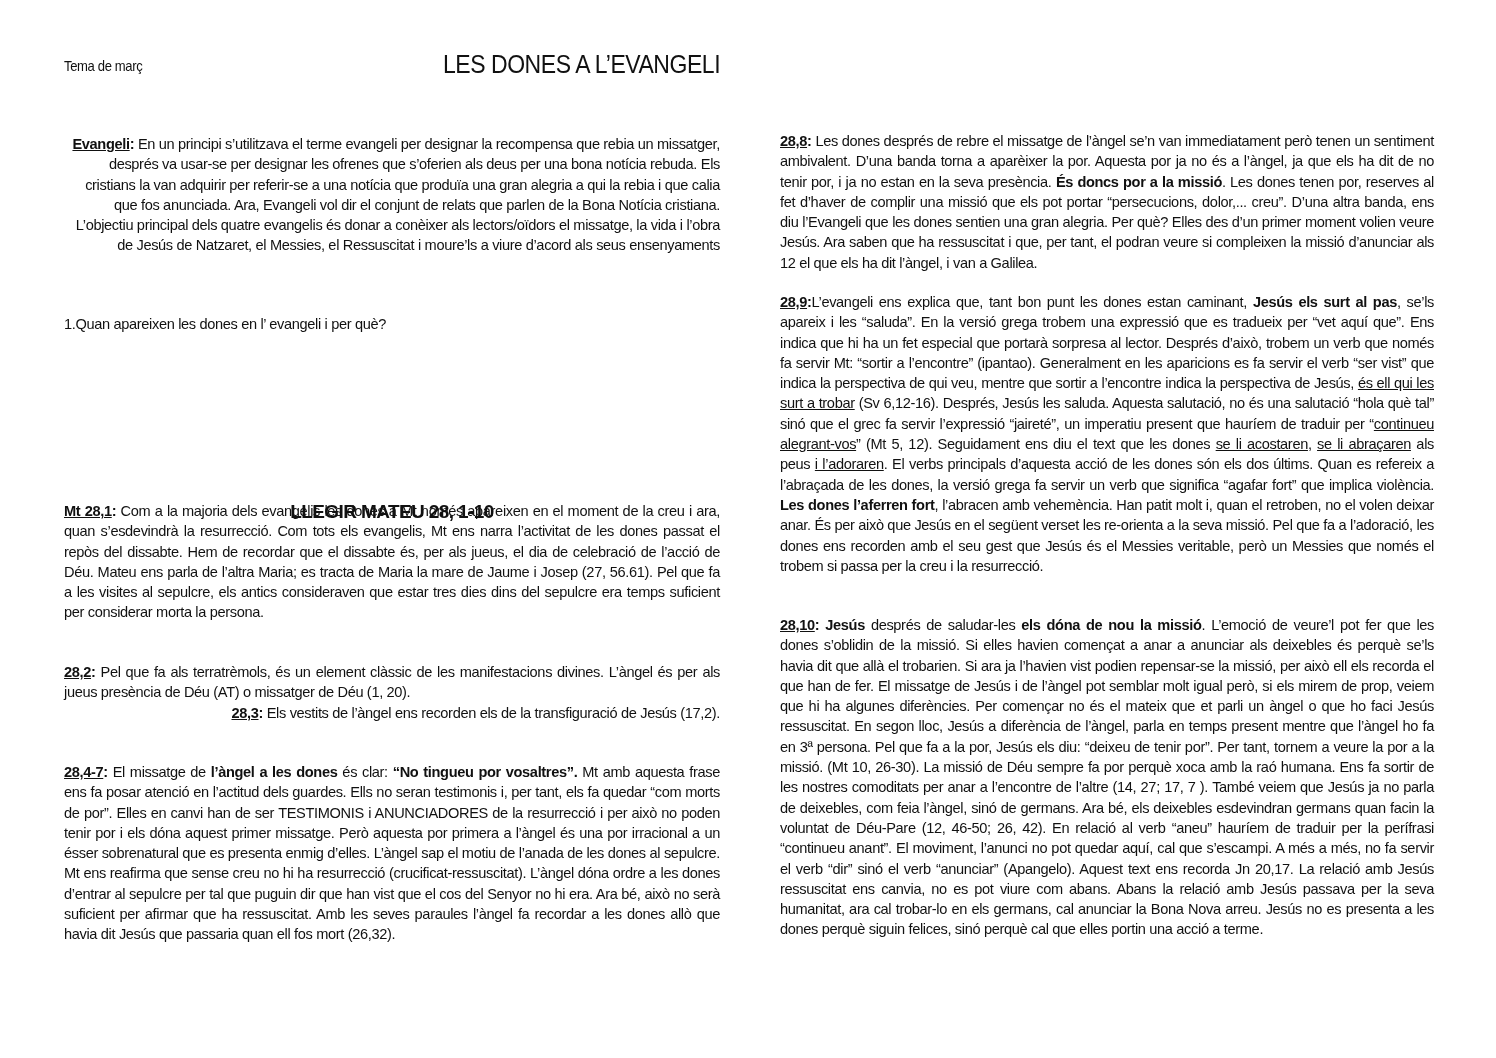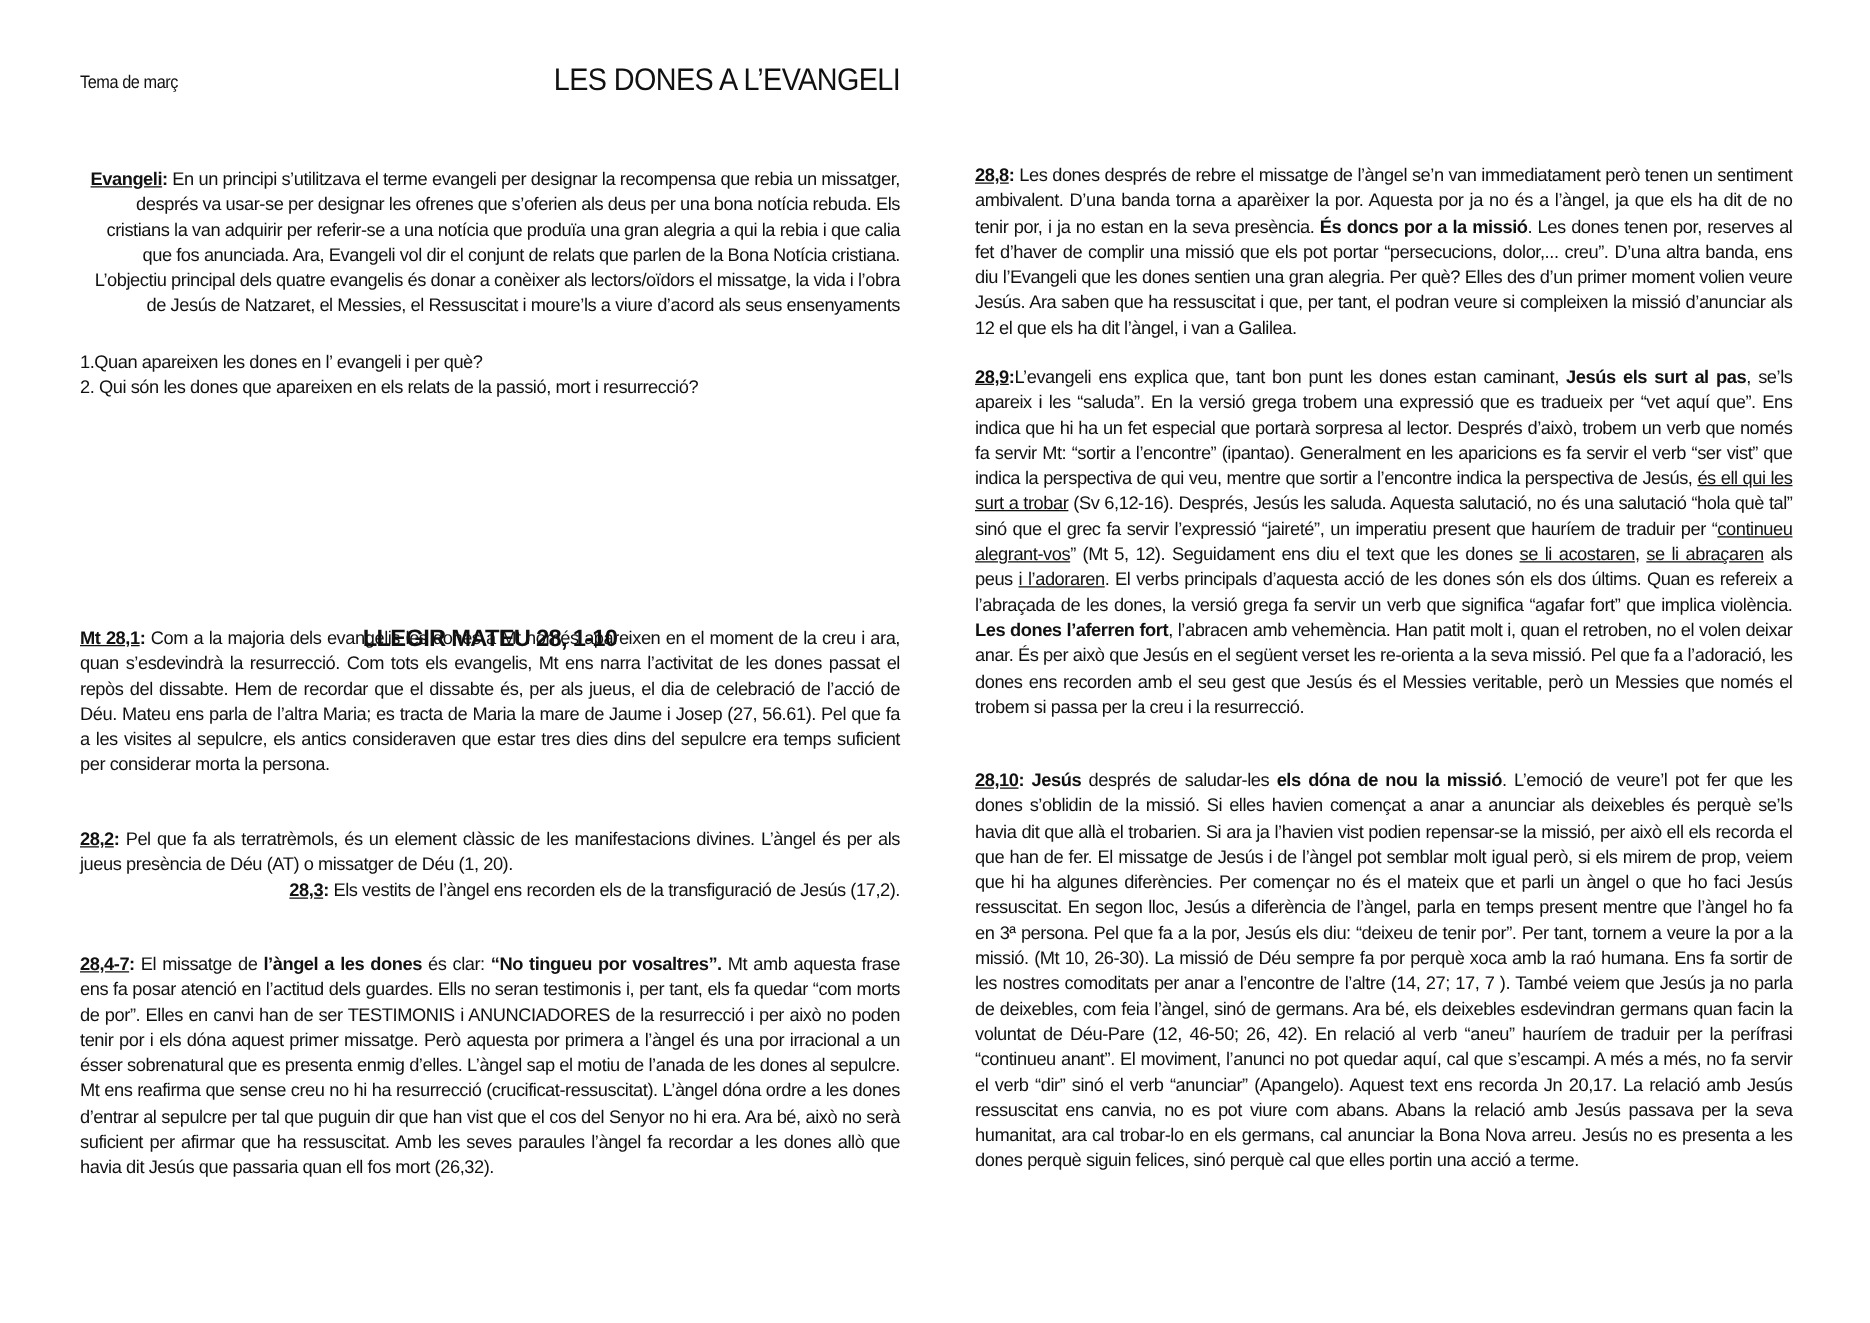--- a/index.html
+++ b/index.html
@@ -43,23 +43,22 @@
   <span class="theme-label">Tema de març</span>
   <h1 class="doc-title">LES DONES A L’EVANGELI</h1>
 </div>
 
 <div class="column col-left">
 
   <p class="block" style="top:134px; text-align:right;">
     <span class="ref">Evangeli</span><span class="b">:</span><span class="seg"> En un principi s’utilitzava el terme evangeli per designar la recompensa que rebia un missatger, després va usar-se per designar  les ofrenes que s’oferien als deus per una bona notícia rebuda. Els cristians la van adquirir per referir-se a una notícia que produïa una gran alegria a qui la rebia i que calia que fos anunciada. Ara, Evangeli vol dir el conjunt de relats que parlen de la Bona Notícia cristiana. L’objectiu principal dels quatre evangelis és donar a conèixer als lectors/oïdors el missatge, la vida i l’obra de Jesús de Natzaret, el Messies, el Ressuscitat i moure’ls a viure d’acord als seus ensenyaments</span>
   </p>
 
-  <div class="block" style="top:280px;">
+  <div class="block" style="top:314px;">
     <span class="question">1.Quan apareixen les dones en l’ evangeli i per què?</span>
-    <span class="question">2. Qui són les dones que apareixen en els relats de la passió, mort i resurrecció?</span>
   </div>
 
   <h2 class="section-heading" style="top:454px;margin-top:48px;">LLEGIR MATEU 28, 1-10</h2>
 
   <p class="block justify" style="top:501px;">
     <span class="ref">Mt 28,1</span><span class="b">:</span><span class="seg">  Com a la majoria dels evangelis les dones a Mt només apareixen en el moment de la creu i ara, quan s’esdevindrà la resurrecció. Com tots els evangelis, Mt ens narra l’activitat de les dones passat el repòs del dissabte. Hem de recordar que el dissabte és, per als jueus, el dia de celebració de l’acció de Déu. Mateu ens parla de l’altra Maria;  es tracta de Maria la mare de Jaume i Josep (27, 56.61). Pel que fa a les visites al sepulcre, els antics consideraven que estar tres dies dins del sepulcre era temps suficient per considerar  morta la persona.</span>
   </p>
 
   <p class="block justify" style="top:662px;">
     <span class="ref">28,2</span><span class="b">:</span><span class="seg"> Pel que fa als terratrèmols, és un element clàssic de les manifestacions divines. L’àngel és per als jueus presència de Déu (AT) o missatger de Déu (1, 20).</span>

